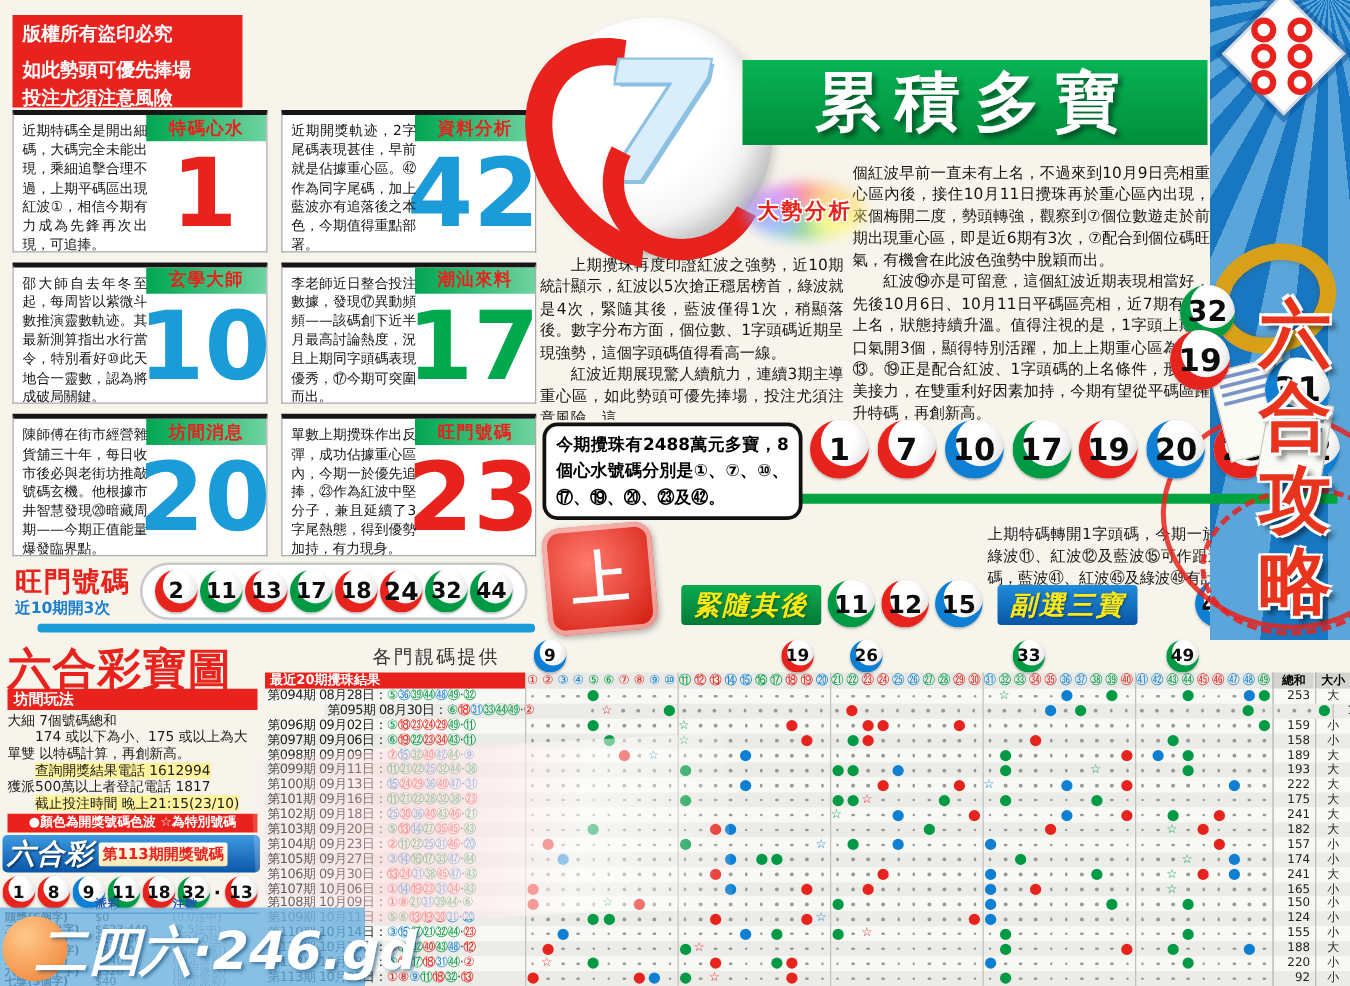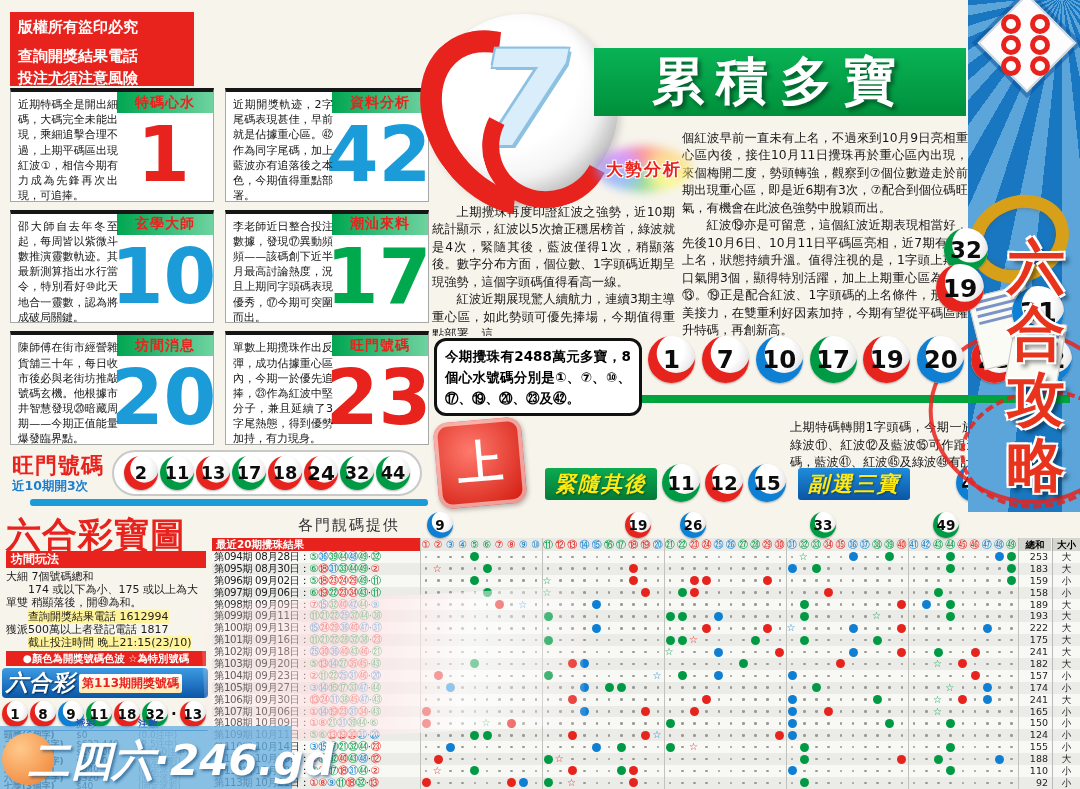--- a/index.html
+++ b/index.html
@@ -161,21 +161,21 @@
   .wm-text{position:absolute;left:28px;top:7px;font-size:42px;font-weight:900;font-style:italic;color:#fff;
     text-shadow:2px 2px 3px rgba(0,60,110,.55);white-space:nowrap;z-index:7;}
 </style>
 </head>
 <body>
 
 <div id="canvas">
 
   <div class="copyright">
     <div class="l1">版權所有盜印必究</div>
-    <div>查詢開獎結果電話</div>
+    <div>如此勢頭可優先捧場</div>
     <div>投注尤須注意風險</div>
   </div>
 
   <div id="tip-grid">
       <div class="tip-box">
         <div class="tip-label">特碼心水</div>
         <div class="tip-num" style="color: rgb(232, 35, 29);">1</div>
         <div class="tip-text">近期特碼全是開出細碼，大碼完全未能出現，乘細追擊合理不過，上期平碼區出現紅波①，相信今期有力成為先鋒再次出現，可追捧。</div>
       </div>
       <div class="tip-box">
@@ -224,21 +224,21 @@
     <span class="digit">7</span>
   </div>
   <div class="headline">累積多寶</div>
   <div class="stamp2">
     <span class="bg"></span>
     <span class="t">大勢分析</span>
   </div>
 
   <div id="article-left" class="article">
     <p>上期攪珠再度印證紅波之強勢，近10期統計顯示，紅波以5次搶正穩居榜首，綠波就是4次，緊隨其後，藍波僅得1次，稍顯落後。數字分布方面，個位數、1字頭碼近期呈現強勢，這個字頭碼值得看高一線。</p>
-    <p>紅波近期展現驚人續航力，連續3期主導重心區，如此勢頭可優先捧場，今期值得重點部署，這</p>
+    <p>紅波近期展現驚人續航力，連續3期主導重心區，如此勢頭可優先捧場，投注尤須注意風險，這</p>
   </div>
   <div id="article-right" class="article">
     <p class="cont">個紅波早前一直未有上名，不過來到10月9日亮相重心區內後，接住10月11日攪珠再於重心區內出現，來個梅開二度，勢頭轉強，觀察到⑦個位數遊走於前期出現重心區，即是近6期有3次，⑦配合到個位碼旺氣，有機會在此波色強勢中脫穎而出。</p>
     <p>紅波⑲亦是可留意，這個紅波近期表現相當好，先後10月6日、10月11日平碼區亮相，近7期有2度上名，狀態持續升溫。值得注視的是，1字頭上期一口氣開3個，顯得特別活躍，加上上期重心區為紅波⑬。⑲正是配合紅波、1字頭碼的上名條件，形成完美接力，在雙重利好因素加持，今期有望從平碼區躍升特碼，再創新高。</p>
 
   </div>
 
   <div class="picks-box">今期攪珠有2488萬元多寶，8個心水號碼分別是①、⑦、⑩、⑰、⑲、⑳、㉓及㊷。</div>
   <div id="pick-row">
       <div class="ball" style="height: 47px; width: 47px; font-size: 24.44px; box-shadow: rgb(231, 35, 29) 4.7px -6.1px 0px 4px inset, rgba(0, 0, 0, 0.3) 0px 1px 2px;">1</div>
@@ -304,21 +304,21 @@
       <div class="ch">合</div>
       <div class="ch">攻</div>
       <div class="ch">略</div>
     </div>
 
   <div class="bl-title">六合彩寶圖</div>
   <div class="bl-rules-header">坊間玩法</div>
   <div id="bl-rules">
       <div class="rline">大細 7個號碼總和</div>
       <div class="rline ind">174 或以下為小、175 或以上為大</div>
-      <div class="rline">單雙 稍顯落後，開㊾為和。</div>
+      <div class="rline">單雙 以特碼計算，再創新高。</div>
       <div class="rline ind"><span class="hl">查詢開獎結果電話 1612994</span></div>
       <div class="rline">獲派500萬以上者登記電話 1817</div>
       <div class="rline ind"><span class="hl">截止投注時間 晚上21:15(23/10)</span></div>
     </div>
   <div class="bl-legend">●顏色為開獎號碼色波 ☆為特別號碼</div>
   <div class="bl-draw">
     <span class="bl-draw-brand">六合彩</span>
     <span class="bl-draw-title">第113期開獎號碼</span>
   </div>
   <div id="draw-balls">
@@ -480,21 +480,21 @@
           <div class="dotc" style="height: 2.6px; width: 2.6px; left: 725.2px; top: 4.6px; background: rgb(154, 154, 148);"></div>
           <div class="dotc" style="height: 9px; width: 9px; left: 734.2px; top: 1.4px; background: rgb(0, 154, 68);"></div>
           <div class="dotc" style="height: 2.6px; width: 2.6px; left: 749.6px; top: 4.6px; background: rgb(154, 154, 148);"></div>
           <div class="dotc" style="height: 2.6px; width: 2.6px; left: 761.8px; top: 4.6px; background: rgb(154, 154, 148);"></div>
           <div class="dotc" style="height: 2.6px; width: 2.6px; left: 774px; top: 4.6px; background: rgb(154, 154, 148);"></div>
           <div class="dotc" style="height: 9px; width: 9px; left: 783px; top: 1.4px; background: rgb(14, 127, 210);"></div>
           <div class="dotc" style="height: 9px; width: 9px; left: 795.2px; top: 1.4px; background: rgb(0, 154, 68);"></div>
           <div class="rt-sum">253</div>
           <div class="rt-size">大</div>
         </div>
-        <div class="rt-row" style="background: rgb(235, 235, 231);">
+        <div class="rt-row" style="background: rgb(235, 235, 231); margin-left: 48px;">
           <div class="rt-label"><span style="color: rgb(26, 26, 26);">第095期 08月30日：</span><span style="color: rgb(0, 154, 68);">⑥</span><span style="color: rgb(231, 35, 29);">⑱</span><span style="color: rgb(14, 127, 210);">㉛</span><span style="color: rgb(0, 154, 68);">㉝</span><span style="color: rgb(0, 154, 68);">㊹</span><span style="color: rgb(0, 154, 68);">㊾</span><span style="color: rgb(51, 51, 51);">·</span><span style="color: rgb(231, 35, 29);">②</span></div>
           <div class="dotc" style="height: 2.6px; width: 2.6px; left: 212.8px; top: 4.6px; background: rgb(154, 154, 148);"></div>
           <span class="star" style="left: 220.8px; top: 0px; color: rgb(231, 35, 29);">☆</span>
           <div class="dotc" style="height: 2.6px; width: 2.6px; left: 237.2px; top: 4.6px; background: rgb(154, 154, 148);"></div>
           <div class="dotc" style="height: 2.6px; width: 2.6px; left: 249.4px; top: 4.6px; background: rgb(154, 154, 148);"></div>
           <div class="dotc" style="height: 2.6px; width: 2.6px; left: 261.6px; top: 4.6px; background: rgb(154, 154, 148);"></div>
           <div class="dotc" style="height: 9px; width: 9px; left: 270.6px; top: 1.4px; background: rgb(0, 154, 68);"></div>
           <div class="dotc" style="height: 2.6px; width: 2.6px; left: 286px; top: 4.6px; background: rgb(154, 154, 148);"></div>
           <div class="dotc" style="height: 2.6px; width: 2.6px; left: 298.2px; top: 4.6px; background: rgb(154, 154, 148);"></div>
           <div class="dotc" style="height: 2.6px; width: 2.6px; left: 310.4px; top: 4.6px; background: rgb(154, 154, 148);"></div>
@@ -1449,21 +1449,21 @@
           <div class="dotc" style="height: 2.6px; width: 2.6px; left: 688.6px; top: 4.6px; background: rgb(154, 154, 148);"></div>
           <div class="dotc" style="height: 2.6px; width: 2.6px; left: 700.8px; top: 4.6px; background: rgb(154, 154, 148);"></div>
           <div class="dotc" style="height: 2.6px; width: 2.6px; left: 713px; top: 4.6px; background: rgb(154, 154, 148);"></div>
           <div class="dotc" style="height: 2.6px; width: 2.6px; left: 725.2px; top: 4.6px; background: rgb(154, 154, 148);"></div>
           <div class="dotc" style="height: 9px; width: 9px; left: 734.2px; top: 1.4px; background: rgb(0, 154, 68);"></div>
           <div class="dotc" style="height: 2.6px; width: 2.6px; left: 749.6px; top: 4.6px; background: rgb(154, 154, 148);"></div>
           <div class="dotc" style="height: 2.6px; width: 2.6px; left: 761.8px; top: 4.6px; background: rgb(154, 154, 148);"></div>
           <div class="dotc" style="height: 2.6px; width: 2.6px; left: 774px; top: 4.6px; background: rgb(154, 154, 148);"></div>
           <div class="dotc" style="height: 2.6px; width: 2.6px; left: 786.2px; top: 4.6px; background: rgb(154, 154, 148);"></div>
           <div class="dotc" style="height: 2.6px; width: 2.6px; left: 798.4px; top: 4.6px; background: rgb(154, 154, 148);"></div>
-          <div class="rt-sum">110</div>
+          <div class="rt-sum">220</div>
           <div class="rt-size">小</div>
         </div>
         <div class="rt-row" style="background: rgb(235, 235, 231);">
           <div class="rt-label"><span style="color: rgb(26, 26, 26);">第113期 10月21日：</span><span style="color: rgb(231, 35, 29);">①</span><span style="color: rgb(231, 35, 29);">⑧</span><span style="color: rgb(14, 127, 210);">⑨</span><span style="color: rgb(0, 154, 68);">⑪</span><span style="color: rgb(231, 35, 29);">⑱</span><span style="color: rgb(0, 154, 68);">㉜</span><span style="color: rgb(51, 51, 51);">·</span><span style="color: rgb(231, 35, 29);">⑬</span></div>
           <div class="dotc" style="height: 9px; width: 9px; left: 209.6px; top: 1.4px; background: rgb(231, 35, 29);"></div>
           <div class="dotc" style="height: 2.6px; width: 2.6px; left: 225px; top: 4.6px; background: rgb(154, 154, 148);"></div>
           <div class="dotc" style="height: 2.6px; width: 2.6px; left: 237.2px; top: 4.6px; background: rgb(154, 154, 148);"></div>
           <div class="dotc" style="height: 2.6px; width: 2.6px; left: 249.4px; top: 4.6px; background: rgb(154, 154, 148);"></div>
           <div class="dotc" style="height: 2.6px; width: 2.6px; left: 261.6px; top: 4.6px; background: rgb(154, 154, 148);"></div>
           <div class="dotc" style="height: 2.6px; width: 2.6px; left: 273.8px; top: 4.6px; background: rgb(154, 154, 148);"></div>

